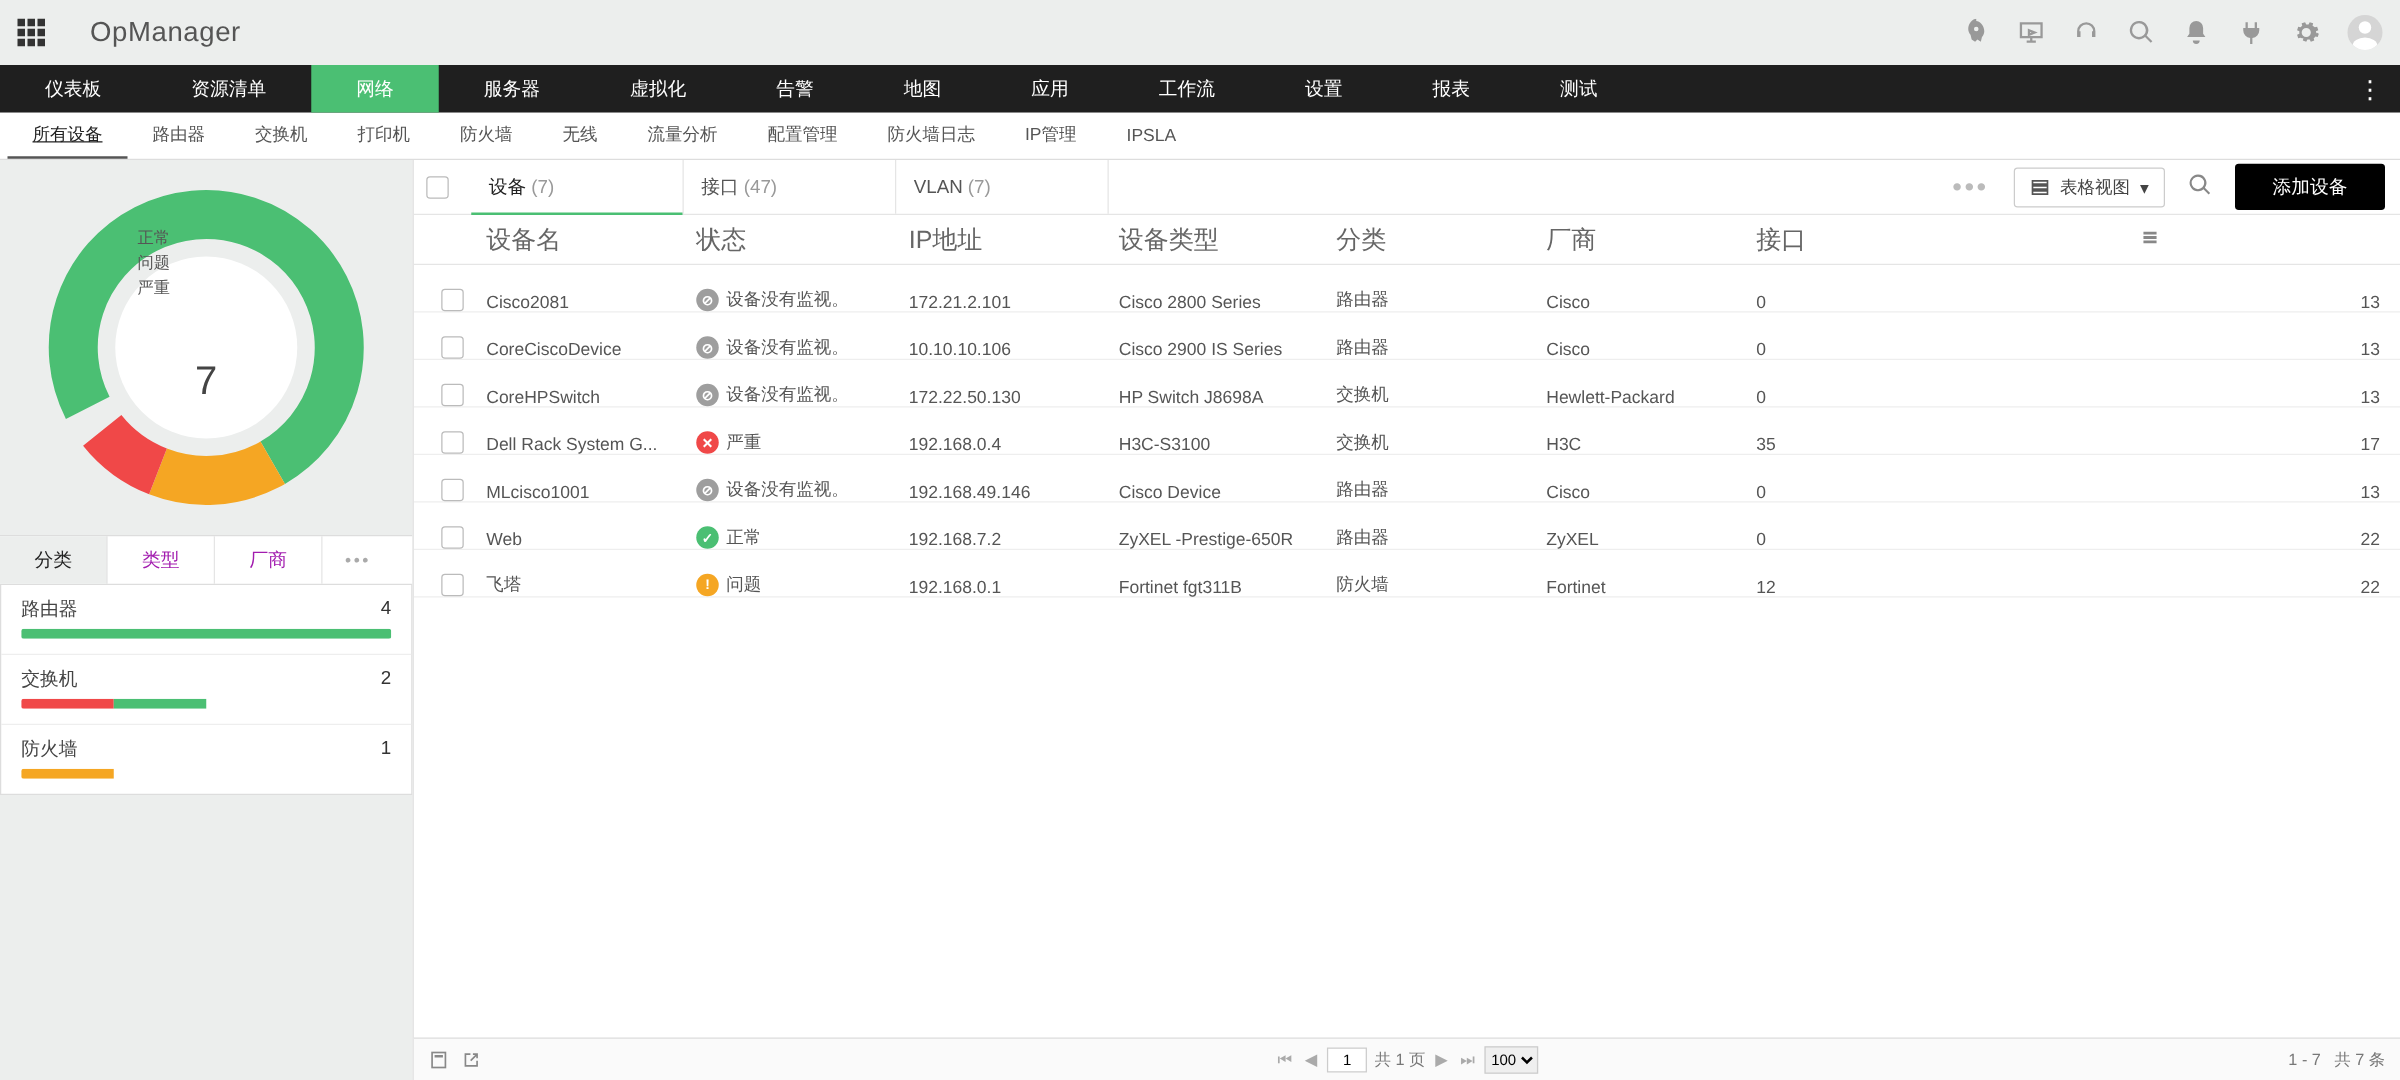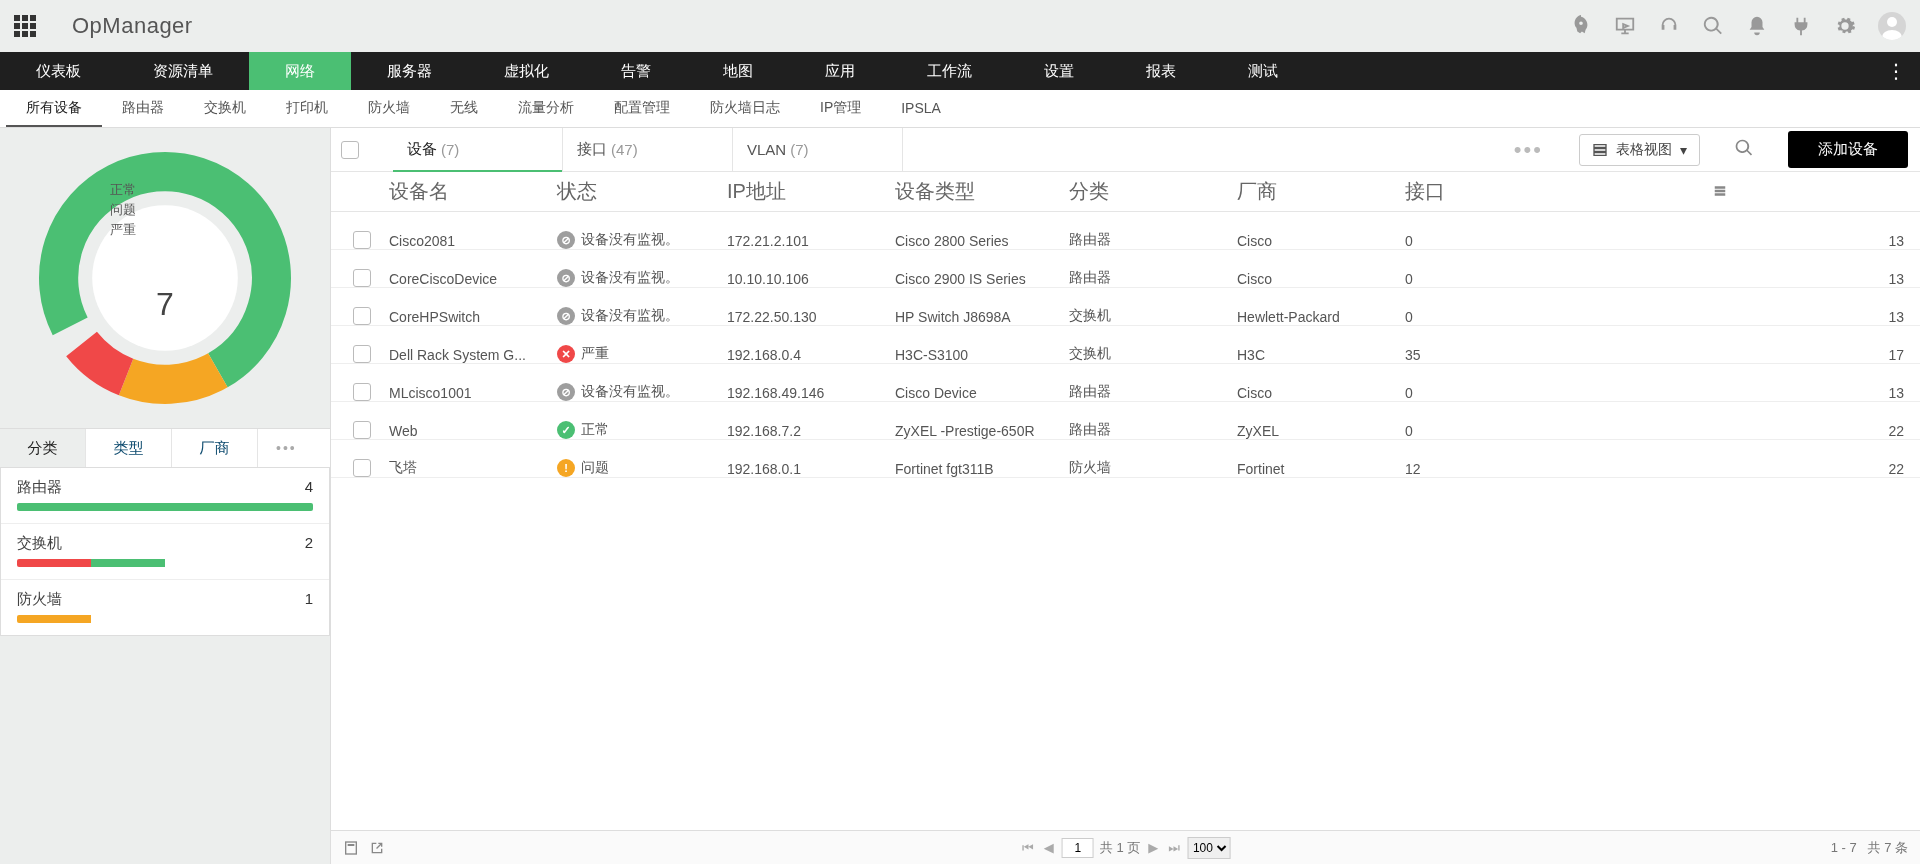--- a/index.html
+++ b/index.html
@@ -18,49 +18,49 @@
 
 
 .mainnav { height:38px; background:#1f1f1f; display:flex; align-items:stretch; position:relative; }
 .mainnav .item { color:#fff; padding:0 36px; display:flex; align-items:center; font-size:15px; cursor:pointer; }
 .mainnav .item.active { background:#4bbf73; }
 .mainnav .more { margin-left:auto; color:#fff; padding:0 14px; display:flex; align-items:center; cursor:pointer; font-size:20px; }
 
 
 .subnav { height:38px; background:#fff; border-bottom:1px solid #ddd; display:flex; align-items:stretch; padding:0 6px; }
 .subnav .item { padding:0 20px; display:flex; align-items:center; color:#555; font-size:14px; cursor:pointer; border-bottom:2px solid transparent; }
-.subnav .item.active { border-bottom-color:#555; color:#222; font-weight:500; }
+.subnav .item.active { border-bottom-color:#555; color:#222; font-weight:500;text-decoration:underline; }
 
 
 .content { display:flex; height:calc(100vh - 128px); }
 .sidebar { width:330px; background:#eceeed; display:flex; flex-direction:column; }
 .sort-row { padding:12px 0 6px; text-align:center; color:#555; font-size:15px; }
 .sort-row b { font-weight:500; color:#333; }
 
 .donut-wrap { position:relative; height:300px; display:flex; align-items:center; justify-content:center; }
 .donut-legend { position:absolute; left:110px; top:52px; text-align:right; font-size:13px; color:#555; line-height:20px; }
 .donut-center { position:absolute; font-size:32px; color:#444; font-weight:300; top:158px; }
 .donut-wrap svg { width:280px; height:280px; }
 
 .cat-tabs { height:40px; background:#fff; border:1px solid #ddd; border-left:none; border-right:none; display:flex; }
-.cat-tabs .ct { flex:0 0 auto; padding:0 24px; display:flex; align-items:center; color:#0c4a6e; cursor:pointer; border-right:1px solid #e5e5e5; font-size:15px; min-width:86px; justify-content:center; }
+.cat-tabs .ct { flex:0 0 auto; padding:0 24px; display:flex; align-items:center; color:#a21caf; cursor:pointer; border-right:1px solid #e5e5e5; font-size:15px; min-width:86px; justify-content:center; }
 .cat-tabs .ct.active { background:#eceeed; color:#222; }
 .cat-tabs .more { padding:0 18px; display:flex; align-items:center; color:#aaa; letter-spacing:2px; cursor:pointer; }
 
 .cat-list { background:#fff; border:1px solid #ddd; border-top:none; margin:0 0 0 0; }
 .cat-row { padding:10px 16px 12px; border-bottom:1px solid #eee; position:relative; }
 .cat-row:last-child { border-bottom:none; }
 .cat-row .lbl { color:#444; font-size:15px; }
 .cat-row .cnt { position:absolute; right:16px; top:10px; color:#333; font-size:15px; }
 .cat-row .bar { height:8px; margin-top:6px; display:flex; border-radius:2px; overflow:hidden; }
 .cat-row .bar span { height:100%; }
 
 
 .main { flex:1; background:#fff; border-left:1px solid #ddd; display:flex; flex-direction:column; overflow:hidden; }
-.toolbar { height:44px; display:flex; align-items:center; border-bottom:1px solid #e5e5e5; padding:0 12px 0 10px; gap:16px; }
+.toolbar { height:44px; display:flex; align-items:center; border-bottom:1px solid #e5e5e5; padding:0 12px 0 10px; gap:0; }
 .chk { width:18px; height:18px; border:1px solid #bbb; border-radius:3px; cursor:pointer; background:#fff; }
 .dev-tabs { display:flex; margin-left:18px; height:100%; }
 .dev-tabs .dt { padding:0 36px 0 14px; min-width:170px; display:flex; align-items:center; color:#555; font-size:15px; cursor:pointer; border-right:1px solid #e5e5e5; position:relative; }
 .dev-tabs .dt.active { color:#222; }
 .dev-tabs .dt.active::after { content:""; position:absolute; bottom:-1px; left:0; right:0; height:2px; background:#4bbf73; }
 .dev-tabs .dt .sub { color:#999; margin-left:4px; }
 .toolbar .dots { margin-left:auto; color:#bbb; font-size:22px; letter-spacing:2px; padding:0 20px; cursor:pointer; }
 .view-btn { border:1px solid #ccc; border-radius:3px; padding:6px 12px; display:flex; align-items:center; gap:8px; color:#444; cursor:pointer; font-size:14px; }
 .view-btn svg { width:16px; height:16px; fill:#555; }
 .search-ico { margin:0 18px; cursor:pointer; }

